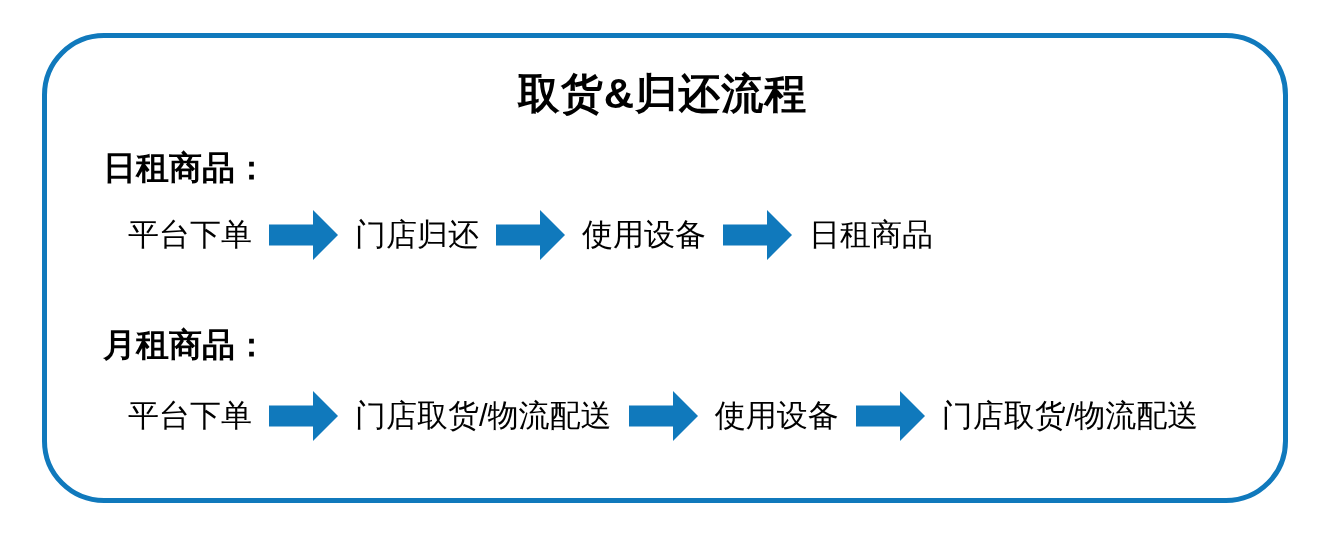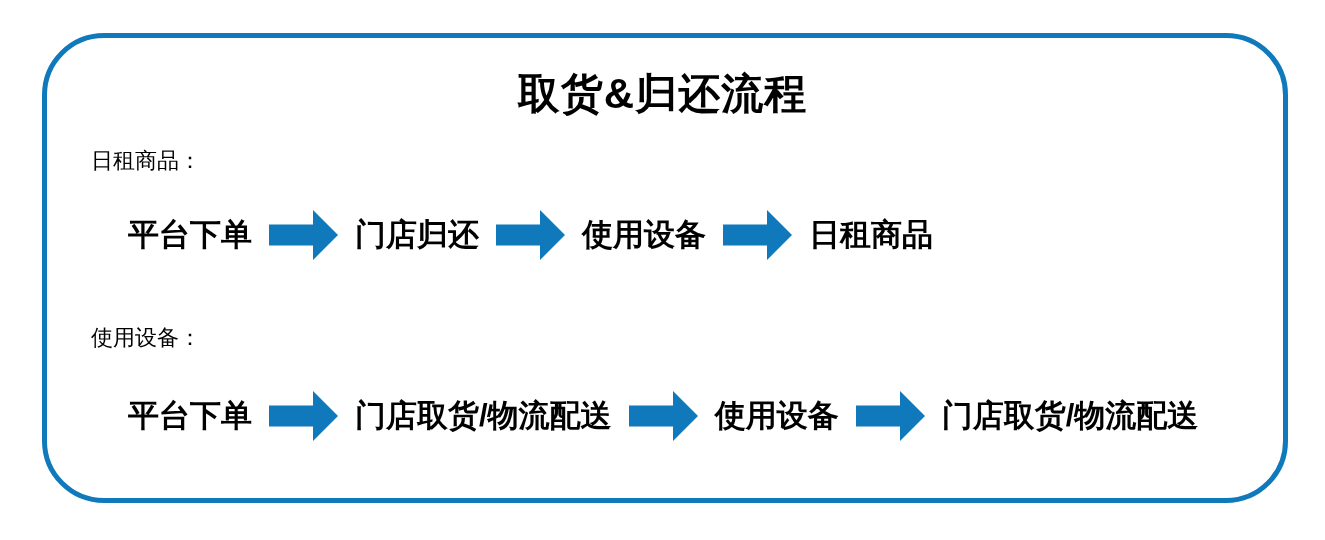--- a/index.html
+++ b/index.html
@@ -23,39 +23,39 @@
   .title {
     position: absolute;
     left: 0; right: 0; top: 66px;
     text-align: center;
     font-size: 42px;
     font-weight: 700;
     letter-spacing: 1px;
   }
   .section-label {
     position: absolute;
-    left: 91px;
-    font-size: 22px;
-    font-weight: 400;
+    left: 103px;
+    font-size: 33px;
+    font-weight: 700;
     white-space: nowrap;
   }
   .section-label.s0 { top: 146px; }
   .section-label.s1 { top: 323px; }
   .flow-row {
     position: absolute;
     left: 128px;
     display: flex;
     align-items: center;
     white-space: nowrap;
   }
   .flow-row.r0 { top: 210px; }
   .flow-row.r1 { top: 391px; }
   .step {
     font-size: 31px;
-    font-weight: 700;
+    font-weight: 400;
     line-height: 1.2;
   }
   .arrow {
     width: 69px;
     height: 50px;
     margin: 0 17px;
     flex: 0 0 auto;
     color: var(--accent);
     display: block;
   }
@@ -87,21 +87,21 @@
       </span>
     <span class="step">使用设备</span>
     <span class="arrow">
         <svg viewBox="0 0 69 50" xmlns="http://www.w3.org/2000/svg">
           <path d="M0 14.5 H44 V0 L69 25 L44 50 V35.5 H0 Z" fill="currentColor"></path>
         </svg>
       </span>
     <span class="step">日租商品</span>
   </div>
 
-  <div class="section-label s1">使用设备：</div>
+  <div class="section-label s1">月租商品：</div>
 
   <div class="flow-row r1">
     <span class="step">平台下单</span>
     <span class="arrow">
         <svg viewBox="0 0 69 50" xmlns="http://www.w3.org/2000/svg">
           <path d="M0 14.5 H44 V0 L69 25 L44 50 V35.5 H0 Z" fill="currentColor"></path>
         </svg>
       </span>
     <span class="step">门店取货/物流配送</span>
     <span class="arrow">

